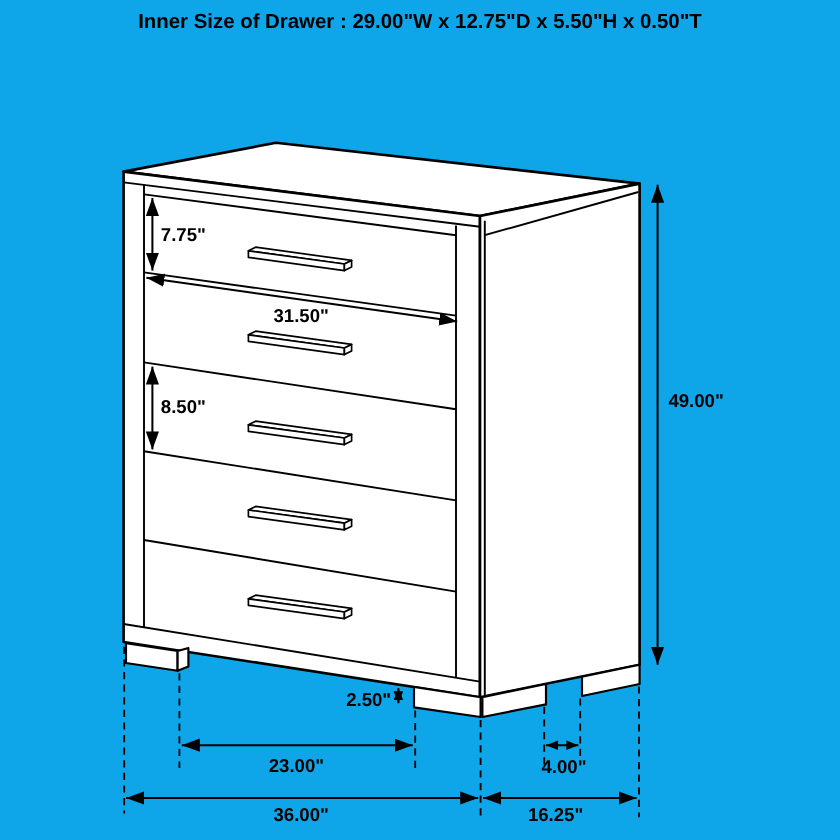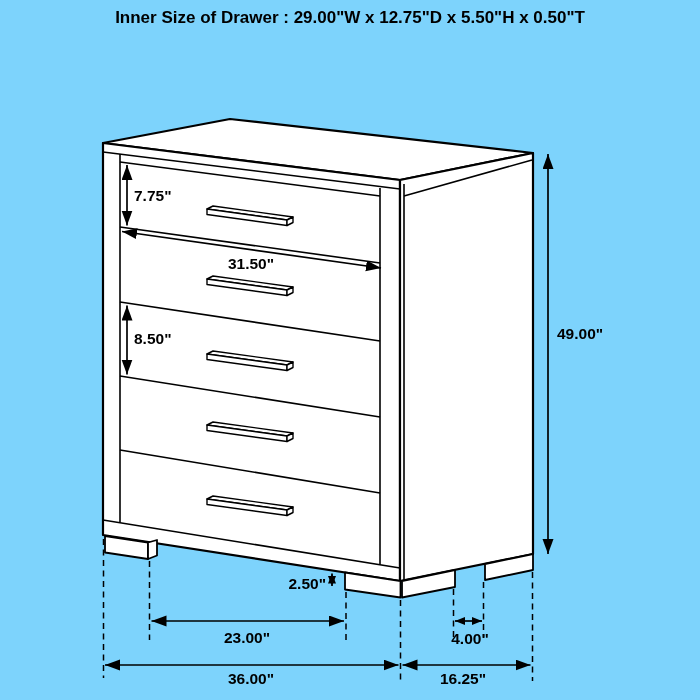--- a/index.html
+++ b/index.html
@@ -1,16 +1,16 @@
 <!DOCTYPE html>
 <html><head>
 <meta charset="utf-8">
 <style>
   html,body{margin:0;padding:0;background:#ffffff;}
-  #stage{position:relative;width:700px;height:700px;background:#7dd3fc;overflow:hidden;
+  #stage{position:relative;width:700px;height:700px;background:#0ea5e9;overflow:hidden;
          font-family:"Liberation Sans",sans-serif;}
   #title{position:absolute;top:8px;left:0;width:700px;text-align:center;
          font-size:17px;font-weight:bold;color:#000;letter-spacing:0px;}
   svg{position:absolute;top:0;left:0;}
   .edge{fill:#ffffff;stroke:#000;stroke-width:2.2;stroke-linejoin:round;}
   .part{fill:#ffffff;stroke:#000;stroke-width:1.8;stroke-linejoin:round;}
   .inner{fill:none;stroke:#000;stroke-width:1.6;}
   .dim{fill:none;stroke:#000;stroke-width:1.7;}
   .dash{fill:none;stroke:#000;stroke-width:1.5;stroke-dasharray:6 4.5;}
   .lbl{font-family:"Liberation Sans",sans-serif;font-size:15.5px;font-weight:bold;fill:#000;}

